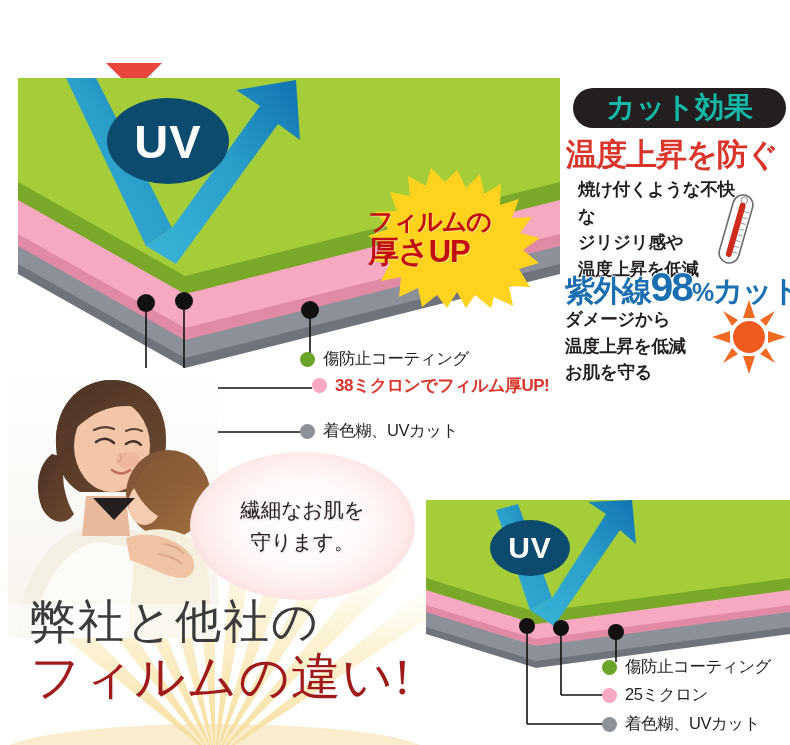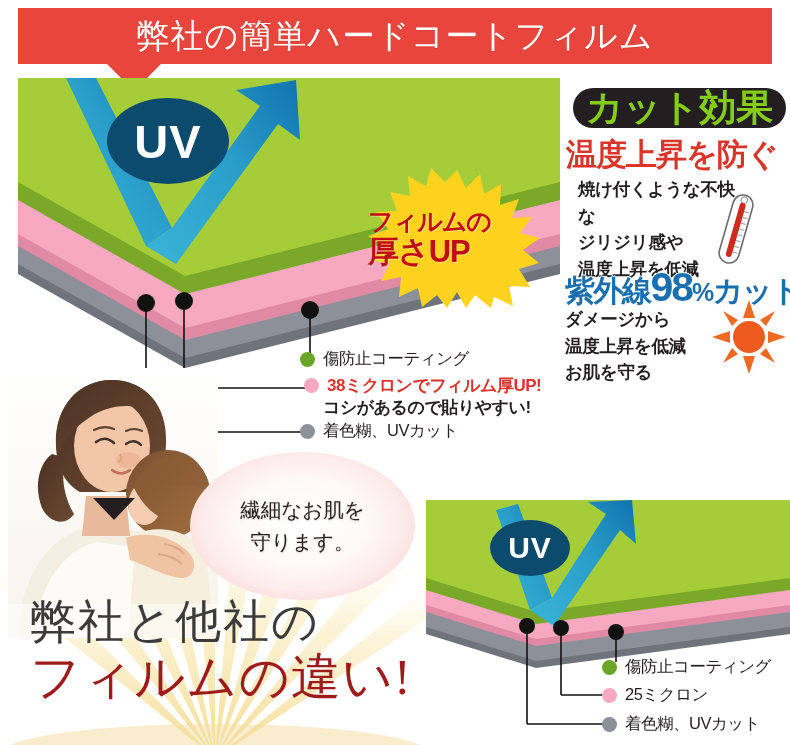--- a/index.html
+++ b/index.html
@@ -50,21 +50,21 @@
   }
   .burst-l1{font-size:25px;letter-spacing:-1px;}
   .burst-l2{font-size:31px;letter-spacing:-1px;margin-top:2px;}
 
   
   .pill{
     position:absolute;left:573px;top:88px;width:213px;height:40px;
     background:#231f20;border-radius:20px;
     display:flex;align-items:center;justify-content:center;
   }
-  .pill-text{color:#84cc16;font-size:37px;font-weight:bold;letter-spacing:0px;}
+  .pill-text{color:#14b8a6;font-size:29px;font-weight:bold;letter-spacing:0px;}
 
   .head-red{
     position:absolute;left:566px;top:134px;width:224px;
     font-size:31px;font-weight:bold;color:#d9352b;letter-spacing:-1px;
     text-shadow:
       -1.5px 0 0 #fff, 1.5px 0 0 #fff, 0 -1.5px 0 #fff, 0 1.5px 0 #fff,
       -1px -1px 0 #fff, 1px -1px 0 #fff, -1px 1px 0 #fff, 1px 1px 0 #fff;
     white-space:nowrap;
   }
   .body-a{
@@ -166,23 +166,20 @@
           <polygon points="0,0 76,-263 102,-255"></polygon>
           <polygon points="0,0 130,-250 158,-240"></polygon>
           <polygon points="0,0 188,-230 216,-214"></polygon>
           <polygon points="0,0 248,-198 272,-178"></polygon>
         </g>
       </g>
       <ellipse cx="215" cy="186" rx="215" ry="30" fill="#f6dfa4" opacity="0.55"></ellipse>
     </svg>
   </div>
 
-  <div class="banner">
-    <span class="banner-text">弊社の簡単ハードコートフィルム</span>
-  </div>
   <div class="banner-tip"></div>
 
   <div class="film-main">
     <svg width="560" height="300" viewBox="0 0 560 300">
       <defs>
         <linearGradient id="arrowg" x1="0" y1="1" x2="1" y2="0">
           <stop offset="0%" stop-color="#39b4d8"></stop>
           <stop offset="55%" stop-color="#2a9ec9"></stop>
           <stop offset="100%" stop-color="#1173b0"></stop>
         </linearGradient>
@@ -231,26 +228,23 @@
     <circle cx="146" cy="303" r="9" fill="#111"></circle>
     <circle cx="184" cy="301" r="9" fill="#111"></circle>
     <circle cx="310" cy="310" r="9" fill="#111"></circle>
   </svg>
 
   <div class="legend-main">
     <div class="lg-row" style="left:0px;top:4px;">
       <span class="lg-dot" style="background:#6aa52a"></span>
       <span class="lg-txt">傷防止コーティング</span>
     </div>
-    <div class="lg-row" style="left:4px;top:30px;">
+    <div class="lg-row" style="left:12px;top:30px;">
       <span class="lg-dot" style="background:#f6a9c0"></span>
       <span class="lg-txt red">38ミクロンでフィルム厚UP!</span>
-    </div>
-    <div class="lg-row" style="left:23px;top:52px;">
-      <span class="lg-txt bold">コシがあるので貼りやすい!</span>
     </div>
     <div class="lg-row" style="left:0px;top:76px;">
       <span class="lg-dot" style="background:#8b9099"></span>
       <span class="lg-txt">着色糊、UVカット</span>
     </div>
   </div>
 
   <div class="pill">
     <span class="pill-text">カット効果</span>
   </div>

